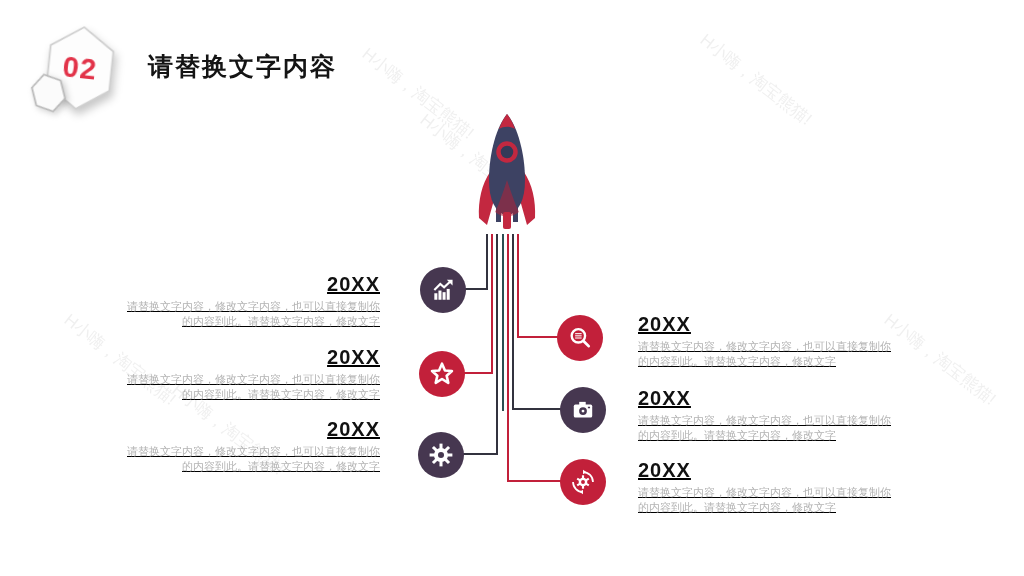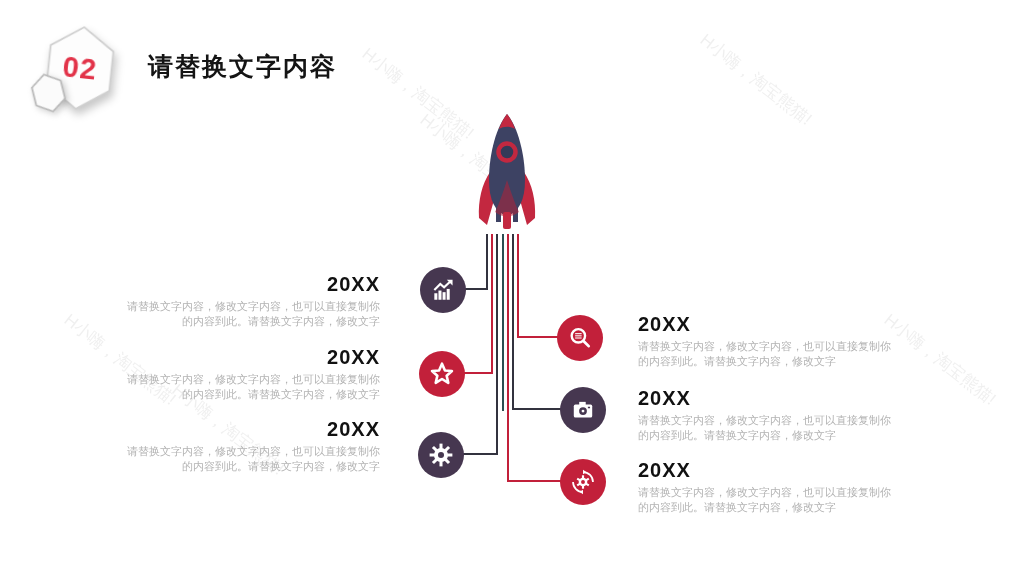--- a/index.html
+++ b/index.html
@@ -37,21 +37,21 @@
   .trail-solo{position:absolute;width:2px;background:#2c4e52;}
   
   .node{position:absolute;width:46px;height:46px;border-radius:50%;
     display:flex;align-items:center;justify-content:center;z-index:3;}
   .node svg{width:26px;height:26px;display:block;}
   .bg-purple{background:#463750;}
   .bg-red{background:#c2203a;}
   .hole-purple{fill:#463750;}
   .hole-red{fill:#c2203a;}
   
-  .tl-item{position:absolute;width:258px;}
+  .tl-item{position:absolute;width:258px;text-decoration:underline;}
   .tl-left{text-align:right;}
   .tl-right{text-align:left;}
   .tl-year{font-size:20px;font-weight:bold;color:#111;line-height:24px;letter-spacing:1px;}
   .tl-text{font-size:11px;color:#b3b3b3;line-height:14.5px;margin-top:3px;}
 </style>
 </head>
 <body>
 
 <div class="wm" style="left:350px;top:82px">H小嗨，淘宝熊猫!</div>
 <div class="wm" style="left:688px;top:68px">H小嗨，淘宝熊猫!</div>

